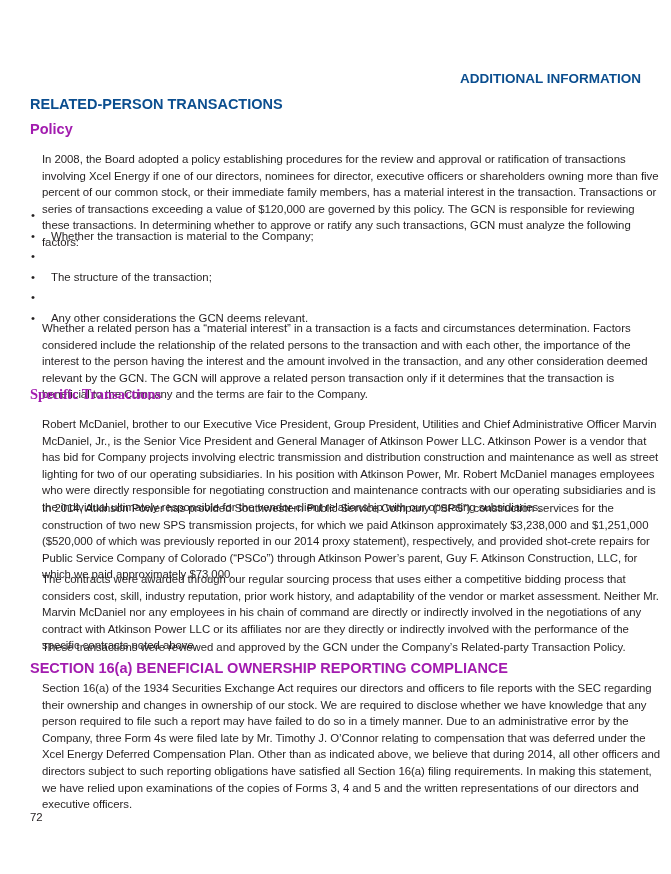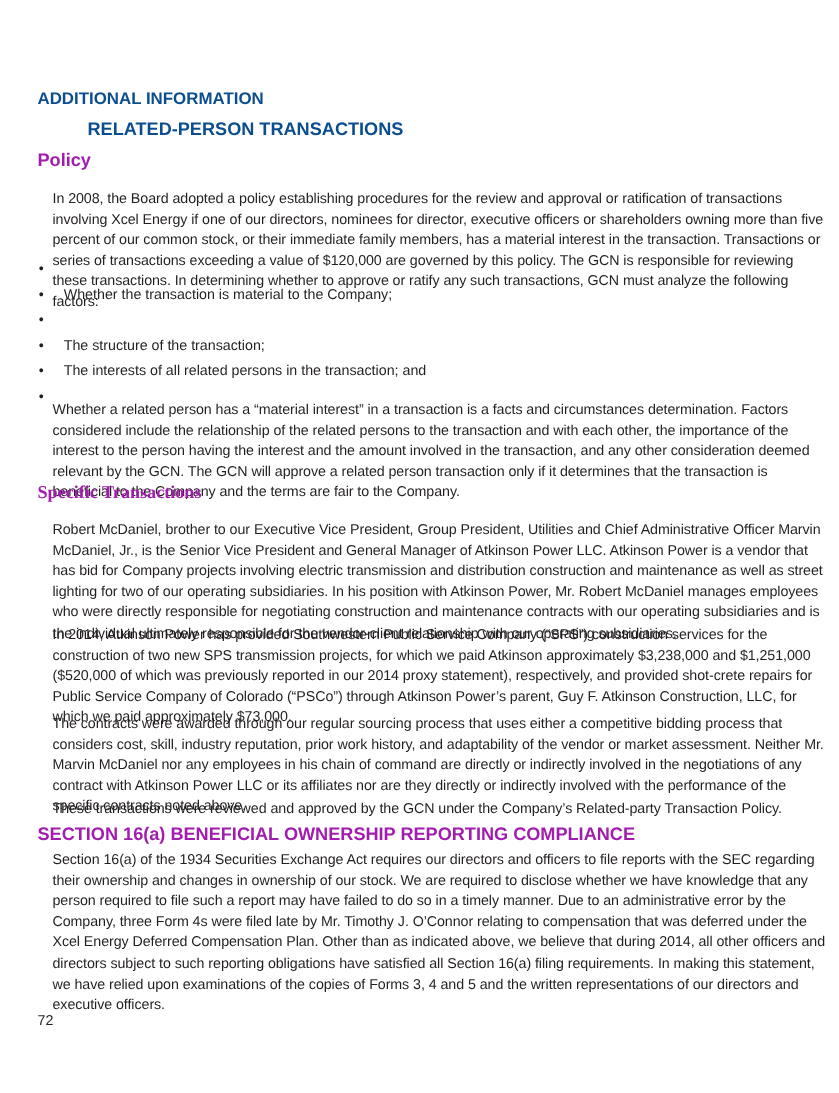--- a/index.html
+++ b/index.html
@@ -1,19 +1,19 @@
 <!DOCTYPE html>
 <html><head>
 <meta charset="utf-8">
 <style>
   html, body { margin: 0; padding: 0; background: #ffffff; }
   body { width: 671px; height: 874px; position: relative; overflow: hidden; font-family: "Liberation Sans", sans-serif; color: #231f20; }
   .page { position: absolute; left: 30px; top: 0; width: 620px; }
-  .title { position: absolute; left: 0; width: 611px; top: 71px; text-align: left; color: #0b4e8f; font-weight: bold; font-size: 13.5px; letter-spacing: 0; }
-  .h1 { position: absolute; left: 0; top: 96px; color: #0b4e8f; font-weight: bold; font-size: 14.5px; margin-left: 40px; }
+  .title { position: absolute; left: 0; width: 611px; top: 71px; text-align: right; color: #0b4e8f; font-weight: bold; font-size: 13.5px; letter-spacing: 0; }
+  .h1 { position: absolute; left: 0; top: 96px; color: #0b4e8f; font-weight: bold; font-size: 14.5px; }
   .h2 { position: absolute; left: 0; color: #a21caf; font-weight: bold; font-size: 14.5px; }
   .para { position: absolute; left: 0; width: 620px; font-size: 11.4px; line-height: 16.6px; letter-spacing: -0.05px; margin: 12px; }
   .bullets { position: absolute; left: 0; top: 207px; margin: 0; padding: 0; list-style: none; font-size: 11.4px; }
   .bullets li { height: 20.6px; line-height: 16.6px; position: relative; padding-left: 21px; }
   .bullets li .dot { position: absolute; left: 1px; top: 0; }
   .pagenum { position: absolute; left: 0; width: 611px; top: 811px; font-size: 11.4px; }
 </style>
 </head>
 <body>
 
@@ -24,22 +24,22 @@
 
   <div class="h2" style="top:121px;">Policy</div>
 
   <p class="para" style="top:139px;">In 2008, the Board adopted a policy establishing procedures for the review and approval or ratification of transactions involving Xcel Energy if one of our directors, nominees for director, executive officers or shareholders owning more than five percent of our common stock, or their immediate family members, has a material interest in the transaction. Transactions or series of transactions exceeding a value of $120,000 are governed by this policy. The GCN is responsible for reviewing these transactions. In determining whether to approve or ratify any such transactions, GCN must analyze the following factors:</p>
 
   <ul class="bullets">
     <li><span class="dot">•</span></li>
     <li><span class="dot">•</span><span>Whether the transaction is material to the Company;</span></li>
     <li><span class="dot">•</span></li>
     <li><span class="dot">•</span><span>The structure of the transaction;</span></li>
-    <li><span class="dot">•</span><span>The interests of all related persons in the transaction; and</span></li>
     <li><span class="dot">•</span></li>
+    <li><span class="dot">•</span><span>Any other considerations the GCN deems relevant.</span></li>
   </ul>
 
   <p class="para" style="top:308px;">Whether a related person has a “material interest” in a transaction is a facts and circumstances determination. Factors considered include the relationship of the related persons to the transaction and with each other, the importance of the interest to the person having the interest and the amount involved in the transaction, and any other consideration deemed relevant by the GCN. The GCN will approve a related person transaction only if it determines that the transaction is beneficial to the Company and the terms are fair to the Company.</p>
 
   <div class="h2" style="top:386px;font-family:Liberation Serif, serif;">Specific Transactions</div>
 
   <p class="para" style="top:404px;">Robert McDaniel, brother to our Executive Vice President, Group President, Utilities and Chief Administrative Officer Marvin McDaniel, Jr., is the Senior Vice President and General Manager of Atkinson Power LLC. Atkinson Power is a vendor that has bid for Company projects involving electric transmission and distribution construction and maintenance as well as street lighting for two of our operating subsidiaries. In his position with Atkinson Power, Mr. Robert McDaniel manages employees who were directly responsible for negotiating construction and maintenance contracts with our operating subsidiaries and is the individual ultimately responsible for the vendor-client relationship with our operating subsidiaries.</p>
   <p class="para" style="top:488px;">In 2014, Atkinson Power has provided Southwestern Public Service Company (“SPS”) construction services for the construction of two new SPS transmission projects, for which we paid Atkinson approximately $3,238,000 and $1,251,000 ($520,000 of which was previously reported in our 2014 proxy statement), respectively, and provided shot-crete repairs for Public Service Company of Colorado (“PSCo”) through Atkinson Power’s parent, Guy F. Atkinson Construction, LLC, for which we paid approximately $73,000.</p>
   <p class="para" style="top:559px;">The contracts were awarded through our regular sourcing process that uses either a competitive bidding process that considers cost, skill, industry reputation, prior work history, and adaptability of the vendor or market assessment. Neither Mr. Marvin McDaniel nor any employees in his chain of command are directly or indirectly involved in the negotiations of any contract with Atkinson Power LLC or its affiliates nor are they directly or indirectly involved with the performance of the specific contracts noted above.</p>
   <p class="para" style="top:627px;">These transactions were reviewed and approved by the GCN under the Company’s Related-party Transaction Policy.</p>

